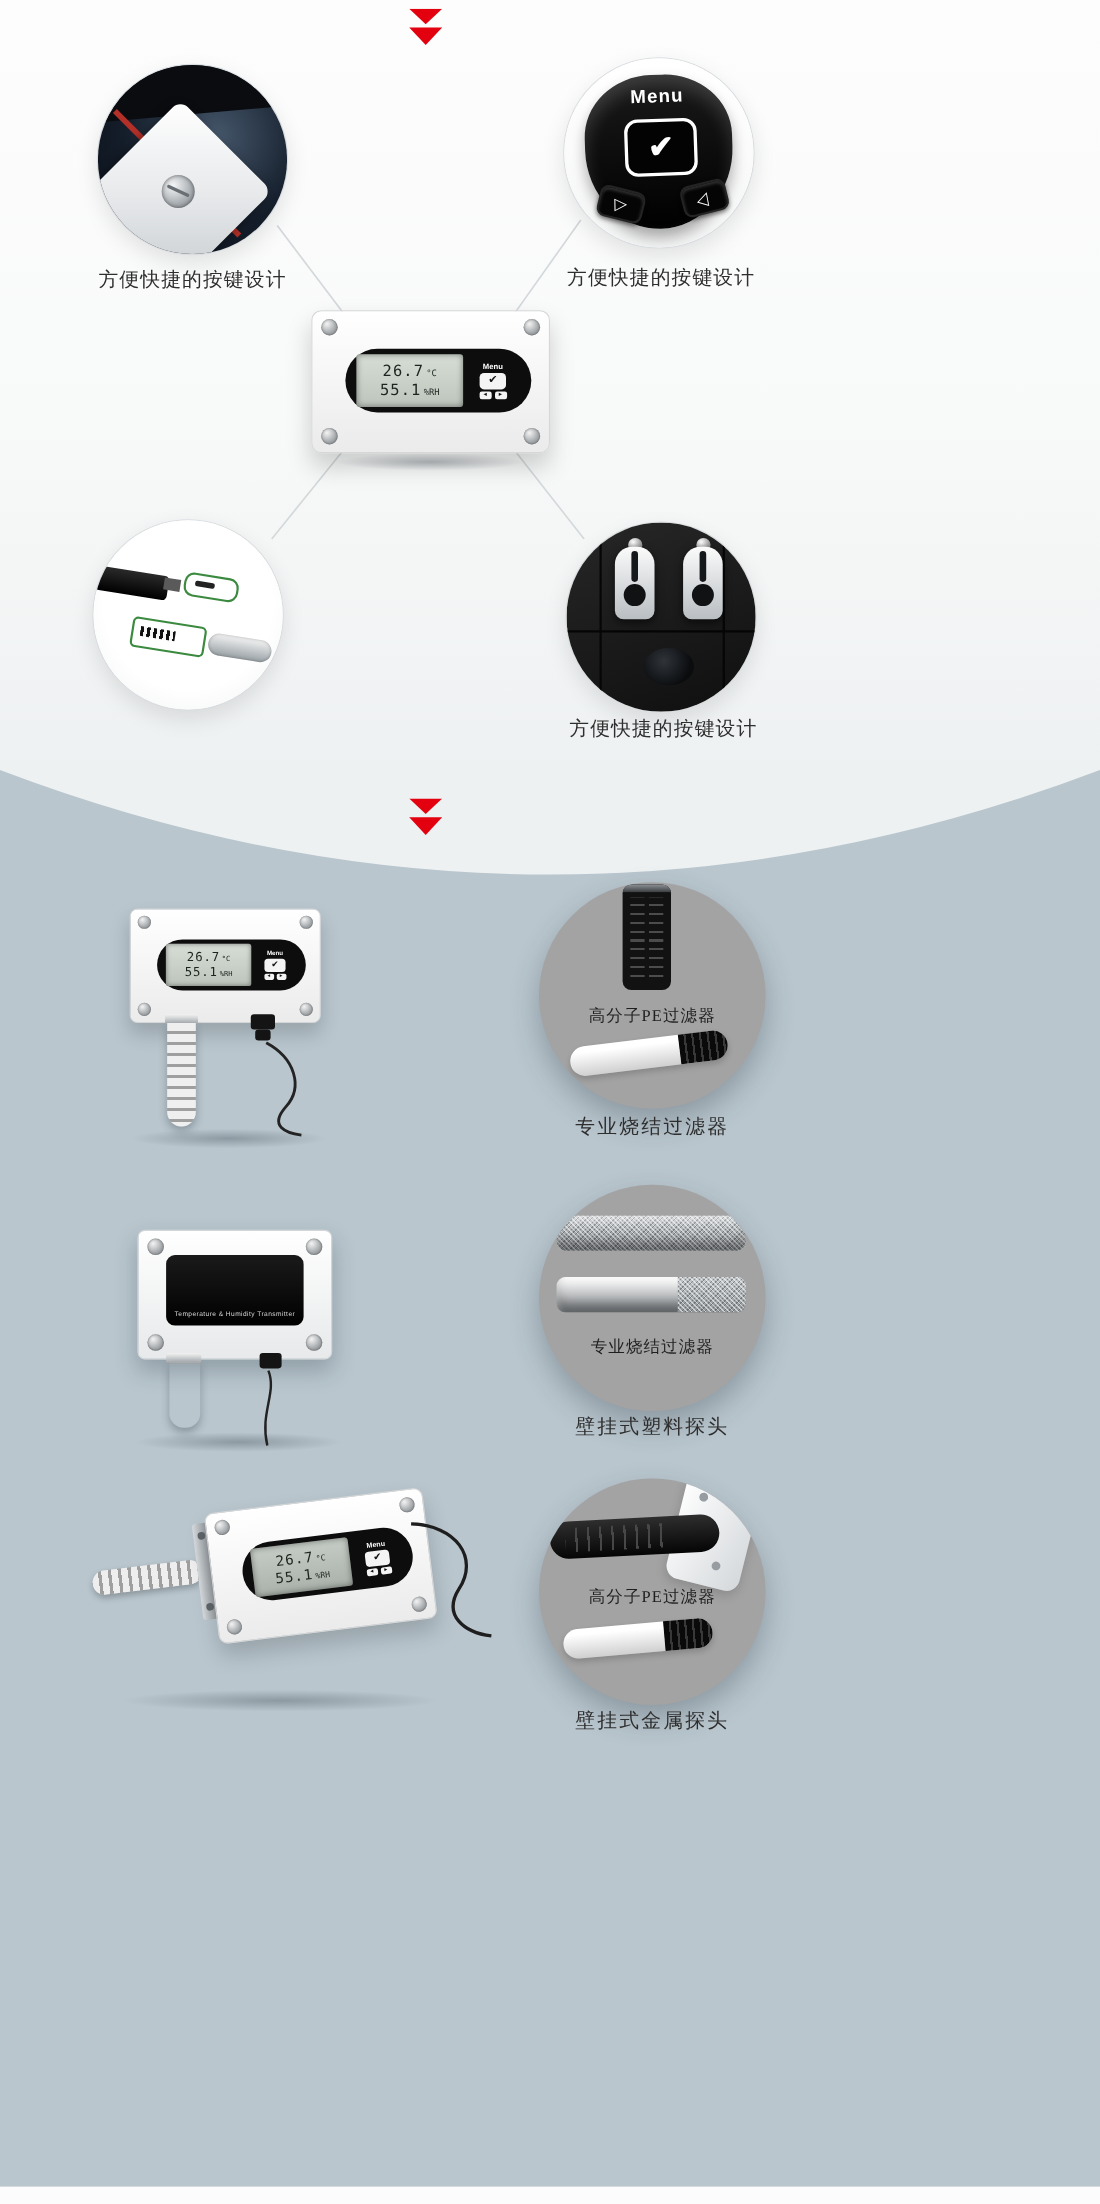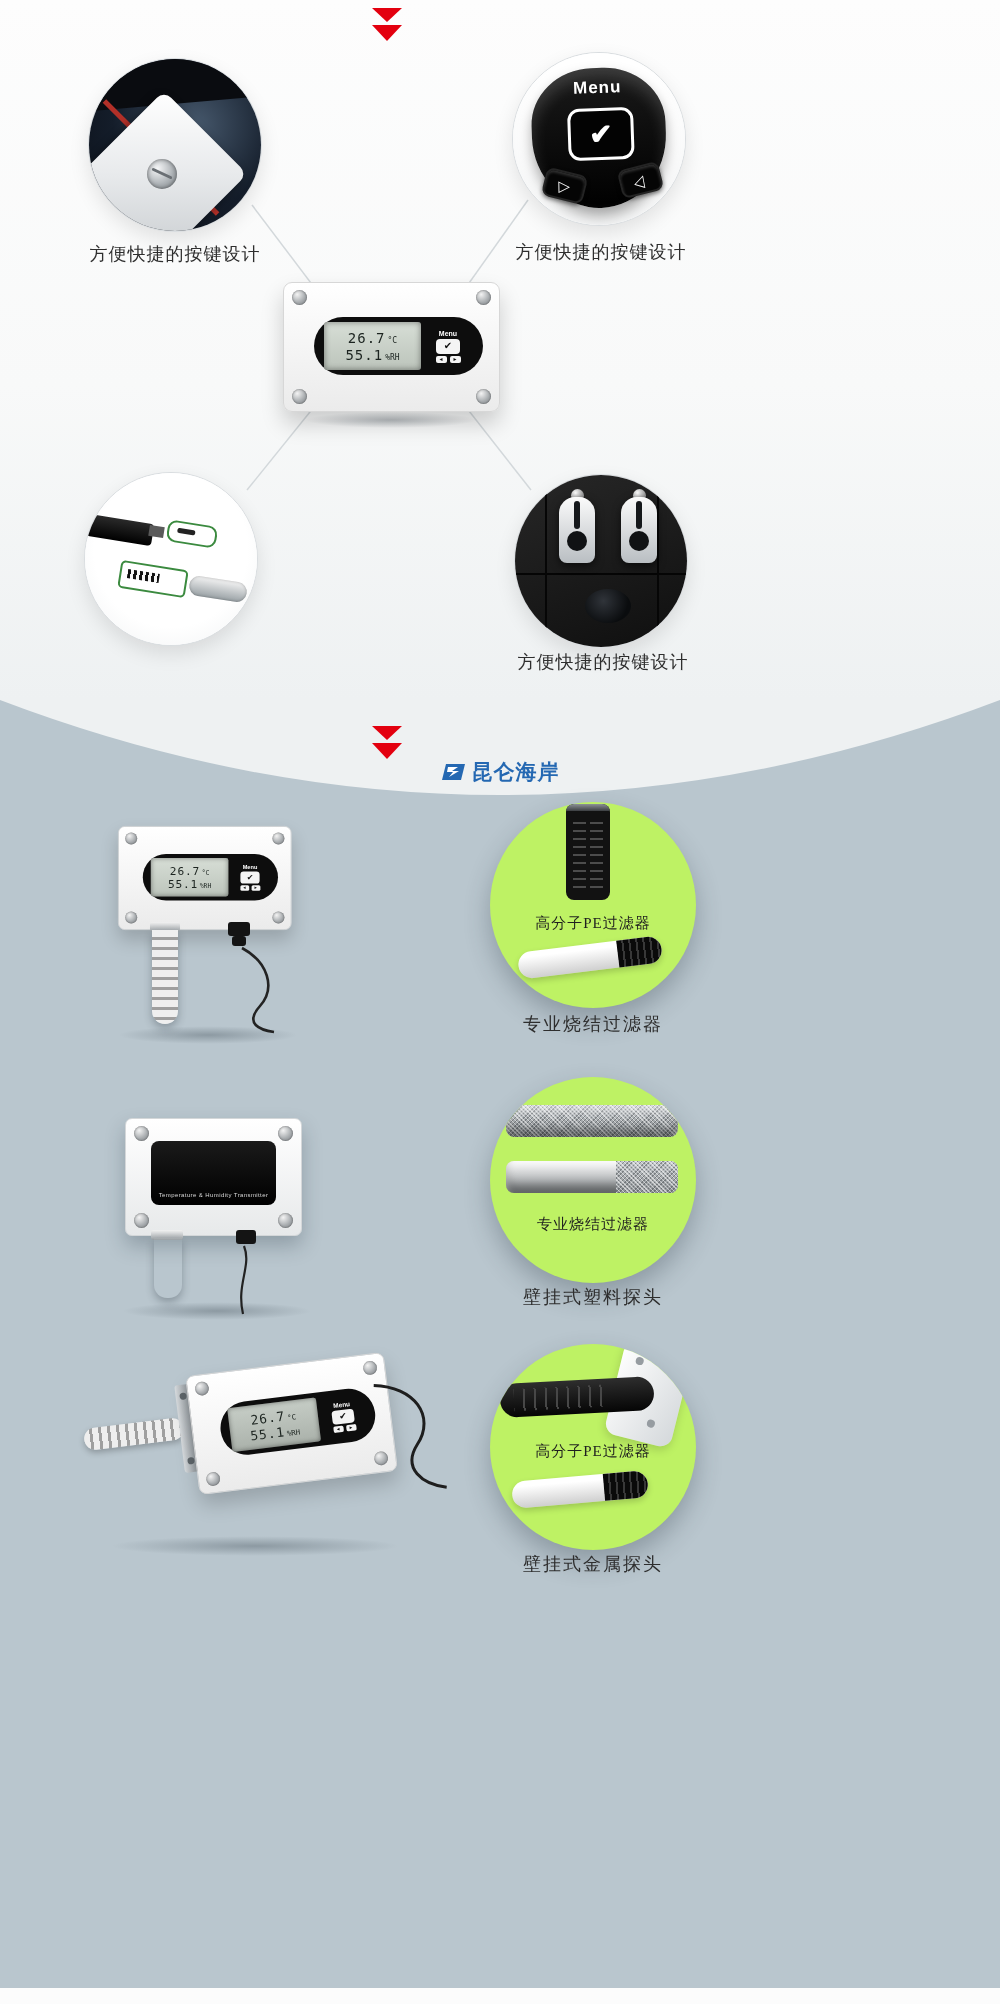--- a/index.html
+++ b/index.html
@@ -12,21 +12,21 @@
   .bottom-section{position:absolute;left:0;top:700px;width:1000px;height:1288px;background:#b9c6ce;}
   .footer-strip{position:absolute;left:0;top:1988px;width:1000px;height:16px;background:#fcfcfc;}
   .wave{position:absolute;left:0;top:0;}
 
   
   .red-arrow{position:absolute;width:34px;height:36px;}
 
   
   .feat-circle{position:absolute;width:172px;height:172px;border-radius:50%;background:#fff;
     border:1px solid #d9dde0;overflow:hidden;box-shadow:0 8px 20px rgba(0,0,0,.10);}
-  .prod-circle{position:absolute;width:206px;height:206px;border-radius:50%;background:#bef264;
+  .prod-circle{position:absolute;width:206px;height:206px;border-radius:50%;background:#a3a3a3;
     overflow:hidden;box-shadow:0 12px 26px rgba(35,50,60,.30);}
 
   
   .caption{position:absolute;color:#2e2e2e;text-align:center;font-size:18px;letter-spacing:1px;}
   .caption.small{font-size:16px;text-align:left;line-height:1.7;letter-spacing:0;}
   .p-caption{position:absolute;width:232px;text-align:center;font-size:18px;color:#2e2e2e;letter-spacing:2px;}
   .p-label{position:absolute;left:0;width:100%;text-align:center;font-size:15px;color:#1f1f1f;letter-spacing:1px;}
   .soft-shadow{position:absolute;border-radius:50%;
     background:radial-gradient(ellipse at center,rgba(25,38,48,.28),rgba(25,38,48,0) 70%);}
 
@@ -279,27 +279,20 @@
       <path d="M0,0 Q500,190 1000,0 Z" fill="#eef1f2"></path>
     </svg>
 
     <div class="red-arrow" style="left:370px;top:26px;">
       <svg width="34" height="36" viewBox="0 0 34 36">
         <polygon points="2,0 32,0 17,14" fill="#e3000f"></polygon>
         <polygon points="2,17 32,17 17,33" fill="#e3000f"></polygon>
       </svg>
     </div>
 
-    <div class="brand">
-      <svg width="24" height="24" viewBox="0 0 24 24">
-        <polygon points="4,3 23,3 19,19 0,19" fill="#2468b2" transform="translate(1,1)"></polygon>
-        <path d="M7,7 L17,7 L11,11 L18,11 L8,17 L12,12 L6,12 Z" fill="#ffffff"></path>
-      </svg>
-      <span class="brand-name">昆仑海岸</span>
-    </div>
 
     <div class="soft-shadow" style="left:118px;top:326px;width:180px;height:18px;"></div>
     <div class="device r1" style="left:118px;top:126px;">
       <span class="screw tl"></span>
       <span class="screw tr"></span>
       <span class="screw bl"></span>
       <span class="screw br"></span>
       <div class="panel">
         <div class="lcd">
           <div class="lcd-row">

